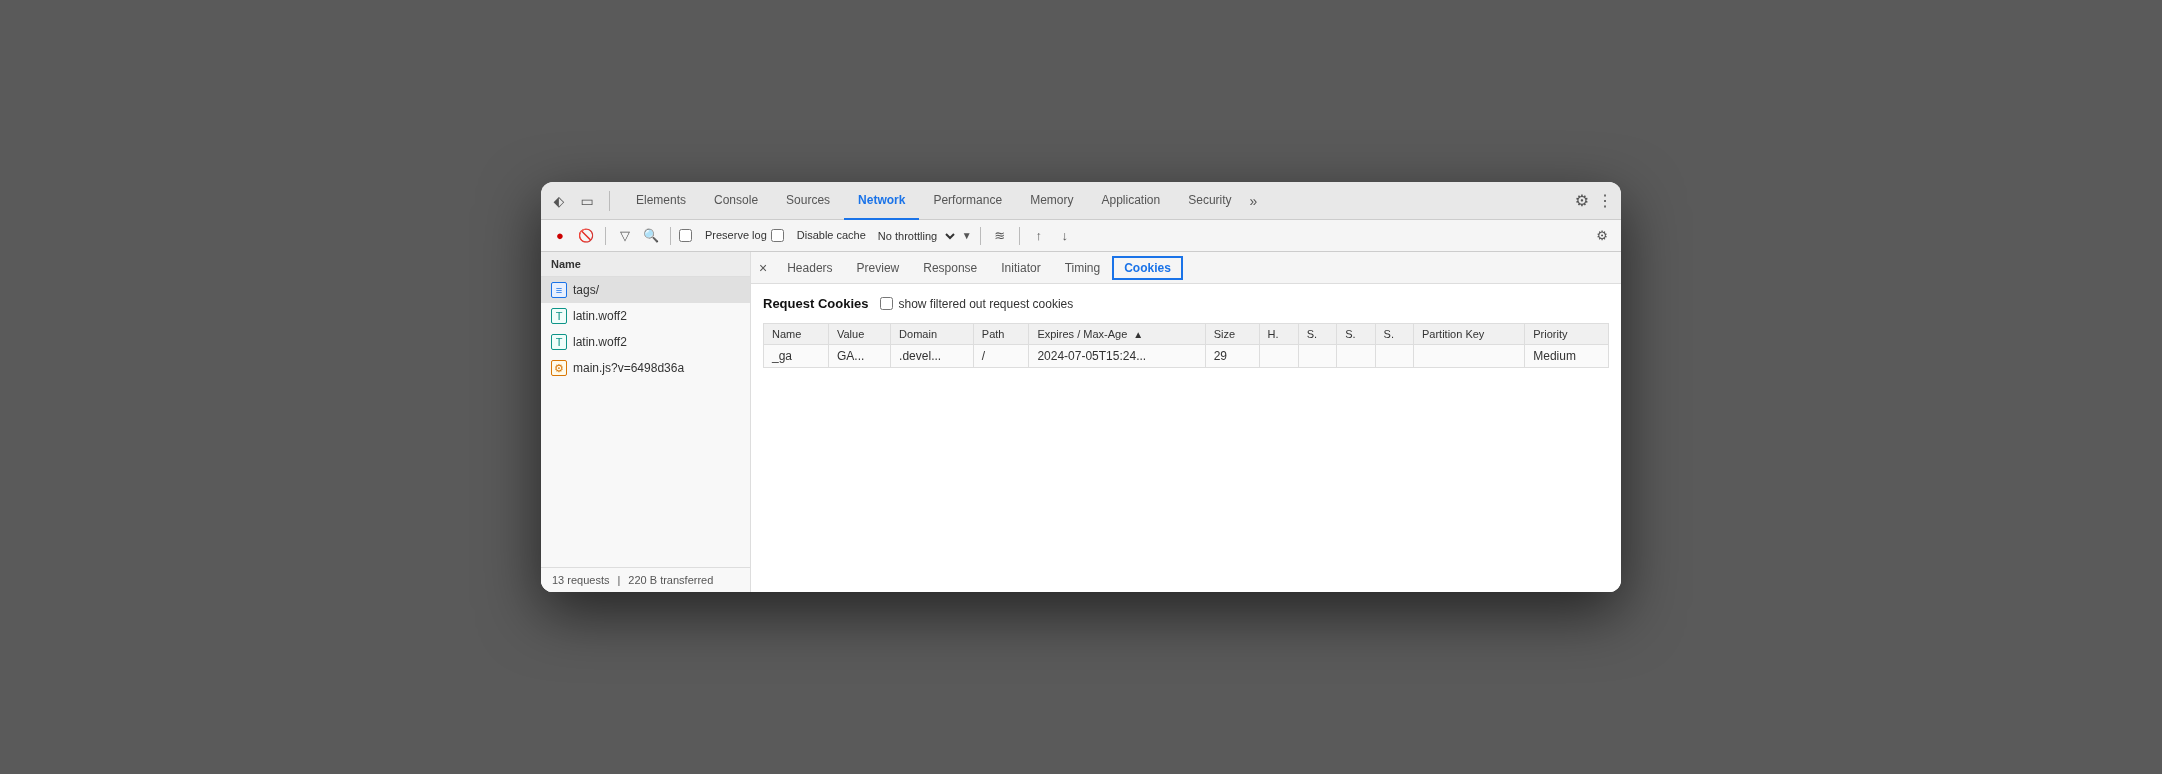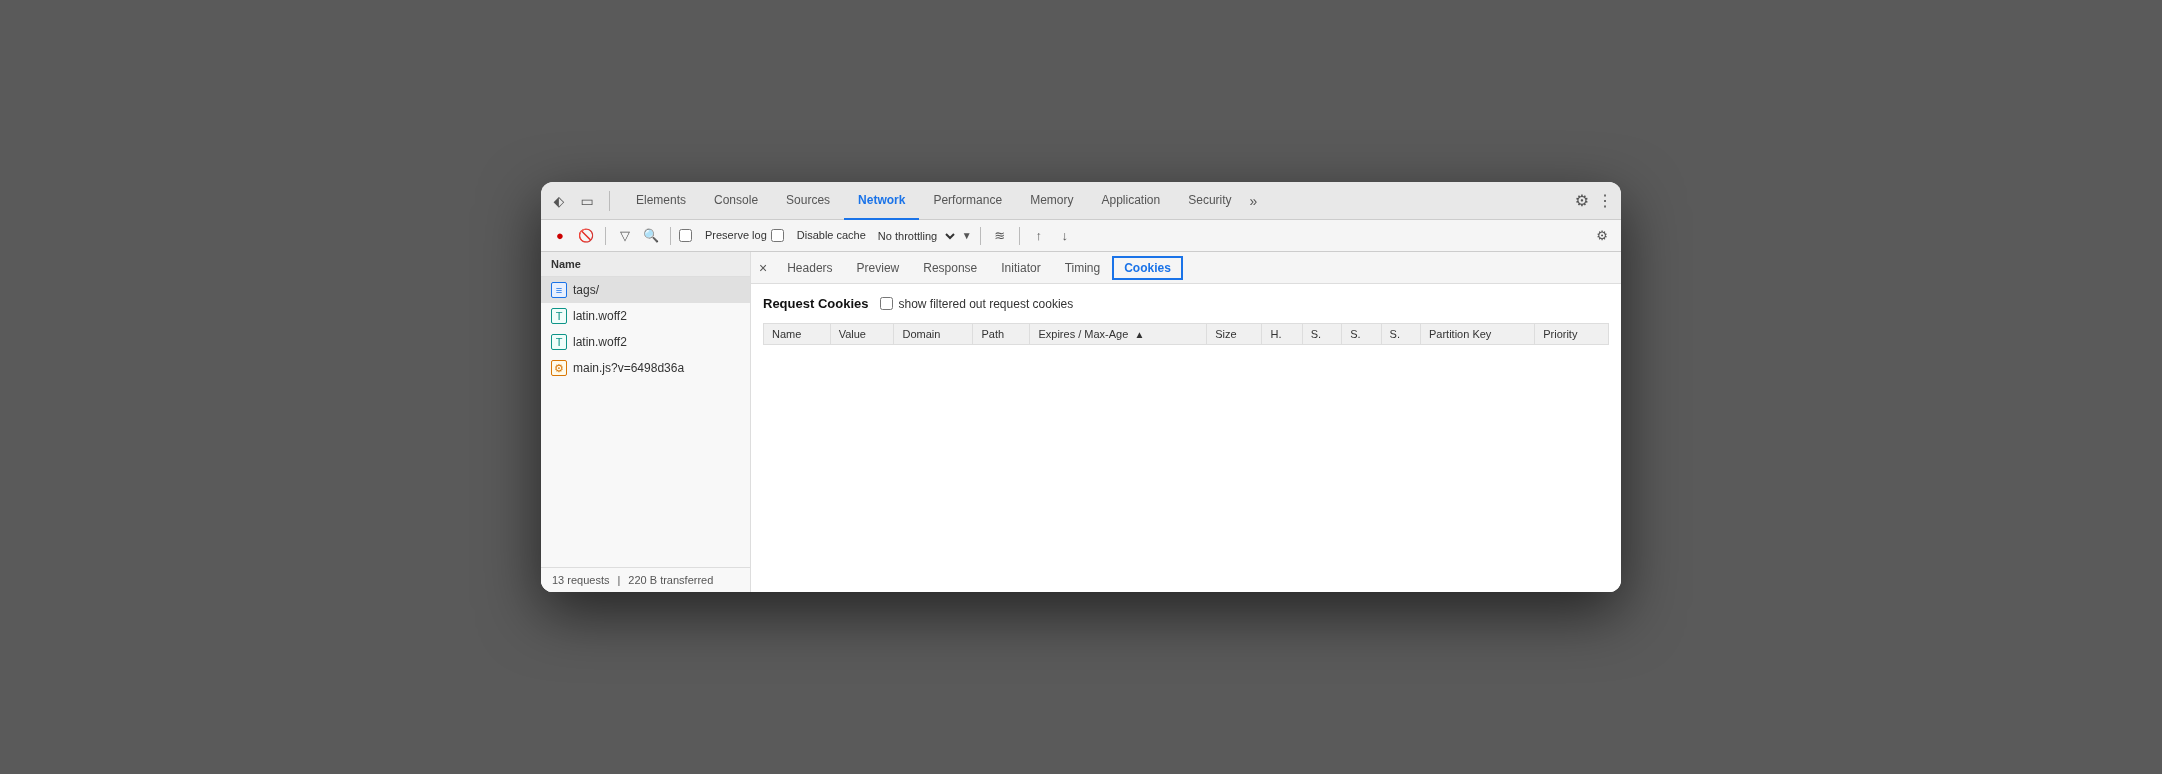--- a/index.html
+++ b/index.html
@@ -454,19 +454,33 @@
                 <th>Size</th>
                 <th>H.</th>
                 <th>S.</th>
                 <th>S.</th>
                 <th>S.</th>
                 <th>Partition Key</th>
                 <th>Priority</th>
               </tr>
             </thead>
             <tbody>
+              <tr>
+                <td>_ga</td>
+                <td>GA...</td>
+                <td>.devel...</td>
+                <td>/</td>
+                <td>2024-07-05T15:24...</td>
+                <td>29</td>
+                <td></td>
+                <td></td>
+                <td></td>
+                <td></td>
+                <td></td>
+                <td>Medium</td>
+              </tr>
             </tbody>
           </table>
         </div>
       </div>
     </div>
   </div>
 </div>
 
 </body></html>

